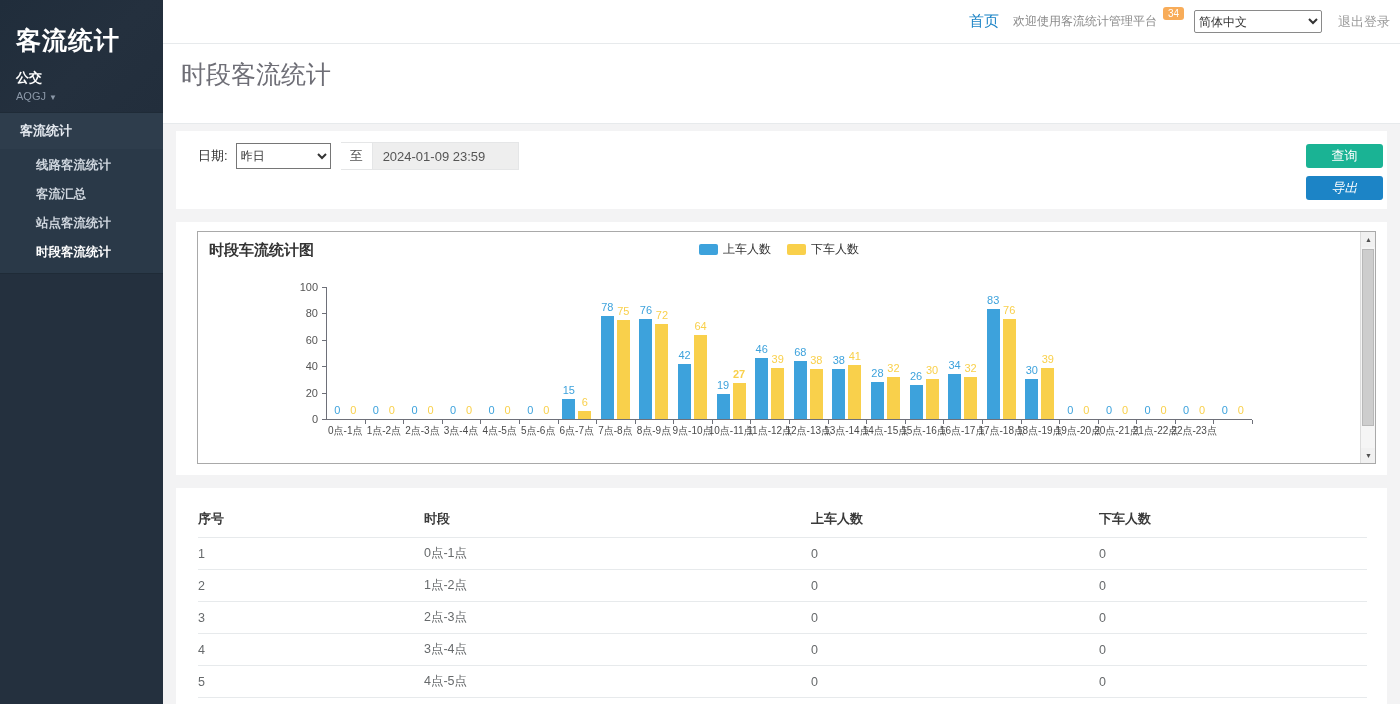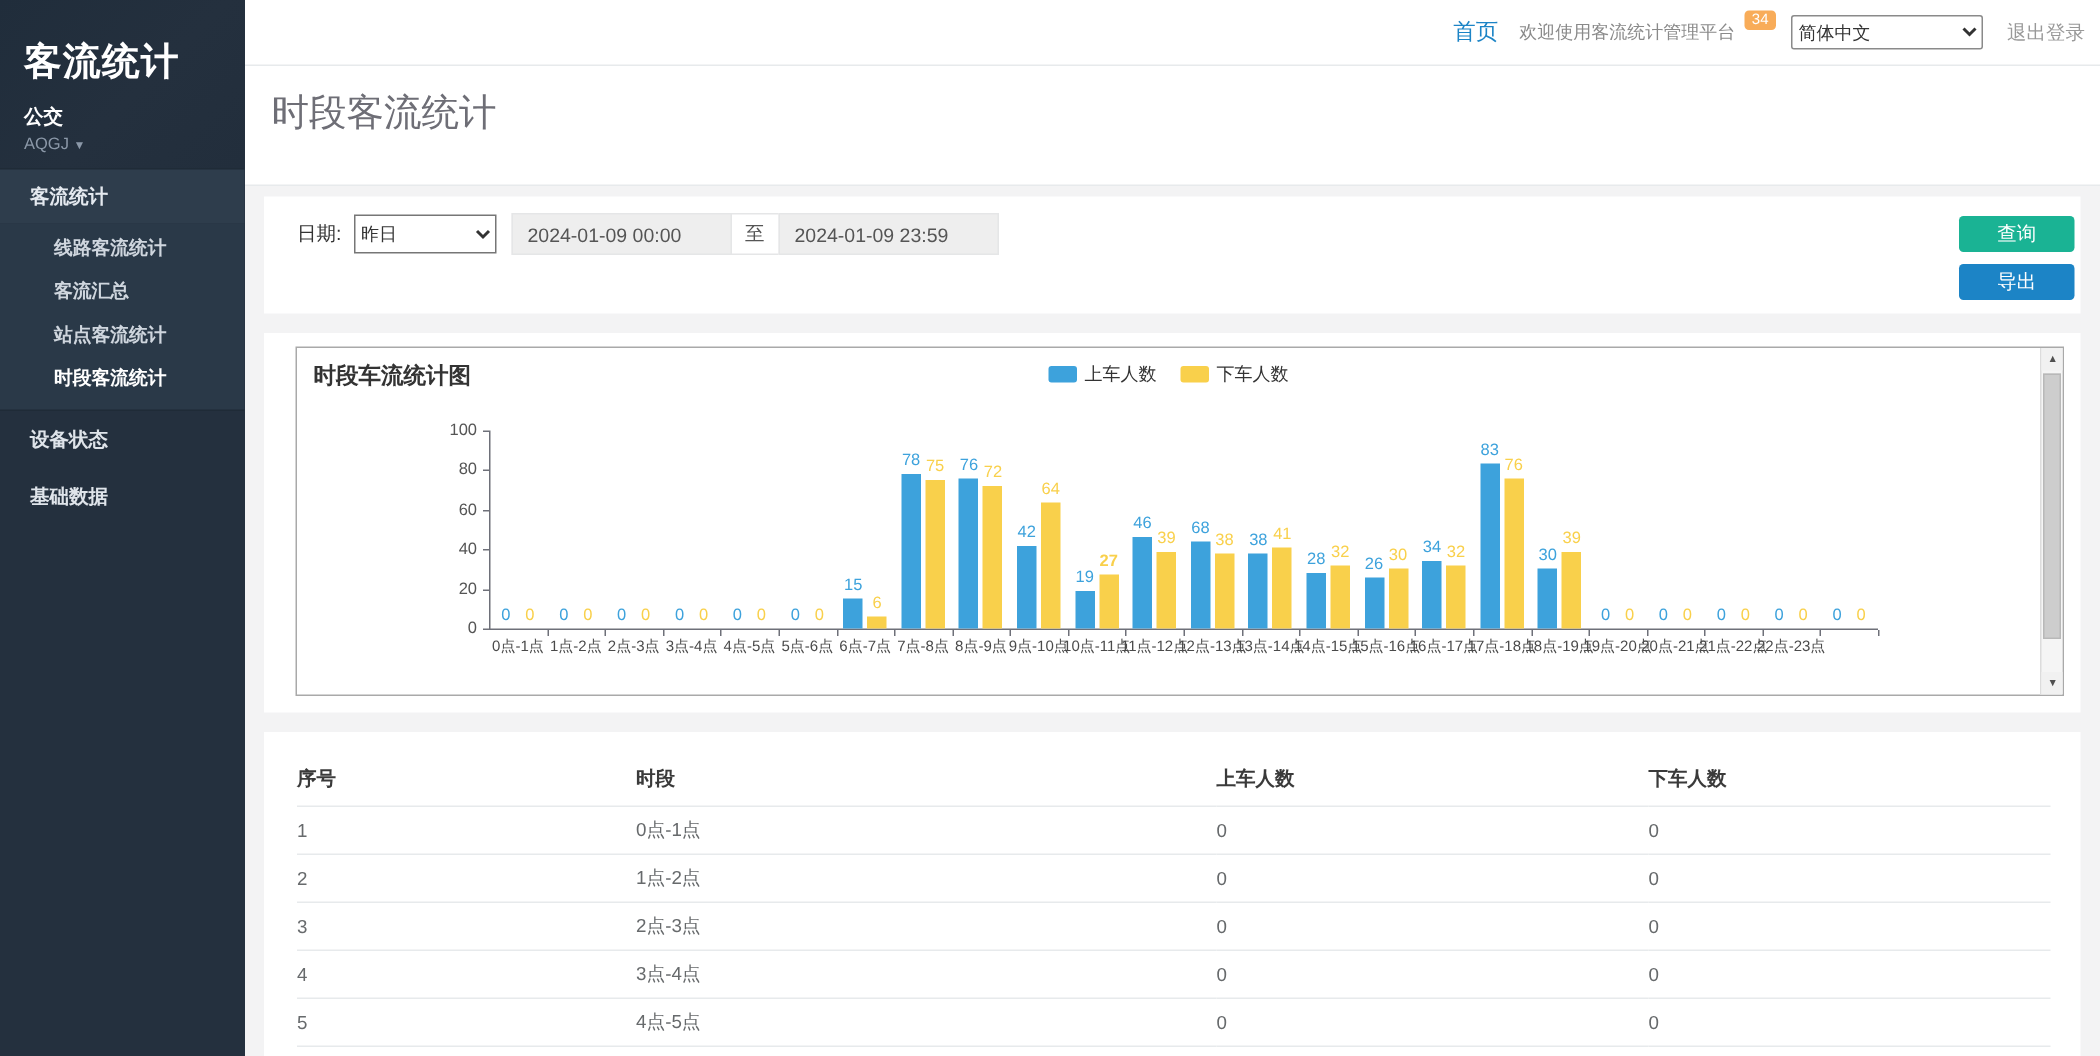--- a/index.html
+++ b/index.html
@@ -47,21 +47,21 @@
   select.f-select { height:22px; border:1px solid #767676; border-radius:0; background:#fff; font-size:12px; color:#333; }
   .sel-line { width:110px; margin-right:52px; }
   .sel-vehicle { width:110px; margin-right:48px; }
   .sel-station { width:148px; }
   .sel-preset { width:95px; height:26px !important; margin-right:10px; }
   .date-group { display:flex; align-items:center; }
   .date-input { width:147px; height:28px; background:#eeeeee; border:1px solid #e5e6e7; color:#555; font-size:13px; padding:0 10px; font-family:"Liberation Sans",sans-serif; }
   .date-addon { height:28px; border:1px solid #e5e6e7; border-left:none; border-right:none; background:#fff; color:#555; font-size:13px; display:flex; align-items:center; padding:0 9px; }
   .btn { position:absolute; right:4px; width:77px; height:24px; border:none; border-radius:3px; color:#fff; font-size:13px; cursor:pointer; font-family:"Liberation Sans",sans-serif; }
   .btn-query { top:13px; background:#1ab394; }
-  .btn-export { top:45px; background:#1c84c6; }
+  .btn-export { top:45px; background:#1c84c6;font-style:italic; }
 
   
   .chart-panel { padding:9px 11px 10px 21px; height:253px; }
   .chart-box { position:relative; border:1px solid #a9a9a9; height:233px; background:#fff; overflow:hidden; }
   .chart-title { position:absolute; left:11px; top:9px; font-size:15px; font-weight:bold; color:#333; }
   .chart-legend { position:absolute; top:9px; left:0; right:15px; display:flex; justify-content:center; gap:16px; }
   .legend-item { display:flex; align-items:center; gap:5px; cursor:pointer; }
   .legend-swatch { width:19px; height:11px; border-radius:2px; }
   .legend-label { font-size:12px; color:#333; }
   .plot { position:absolute; left:128px; top:55px; width:926px; height:132px; }
@@ -94,24 +94,20 @@
     <div class="brand-org">公交</div>
     <div class="brand-code"><span>AQGJ</span> <span class="caret">▼</span></div>
   </div>
   <div class="nav-section-header">客流统计</div>
   <div class="nav-sub" id="nav-sub">
       <div class="nav-sub-item">线路客流统计</div>
       <div class="nav-sub-item">客流汇总</div>
       <div class="nav-sub-item">站点客流统计</div>
       <div class="nav-sub-item active">时段客流统计</div>
     </div>
-  <div id="nav-items">
-      <div class="nav-item">设备状态</div>
-      <div class="nav-item">基础数据</div>
-    </div>
 </div>
 
 <div class="main">
 
   <div class="topbar">
     <span class="topbar-home">首页</span>
     <span class="topbar-welcome">欢迎使用客流统计管理平台</span>
     <span class="topbar-badge">34</span>
     <select class="topbar-lang">
       <option>简体中文</option>
@@ -125,21 +121,20 @@
 
   <div class="wrapper">
 
     <div class="panel filter-panel">
       <div class="filter-row">
         <span class="f-label">日期:</span>
         <select class="f-select sel-preset">
           <option>昨日</option>
         </select>
         <div class="date-group">
-          <input class="date-input" readonly="" value="2024-01-09 00:00" style="">
           <span class="date-addon">至</span>
           <input class="date-input" readonly="" value="2024-01-09 23:59" style="">
         </div>
       </div>
       <button class="btn btn-query">查询</button>
       <button class="btn btn-export">导出</button>
     </div>
 
     <div class="panel chart-panel">
       <div class="chart-box">

